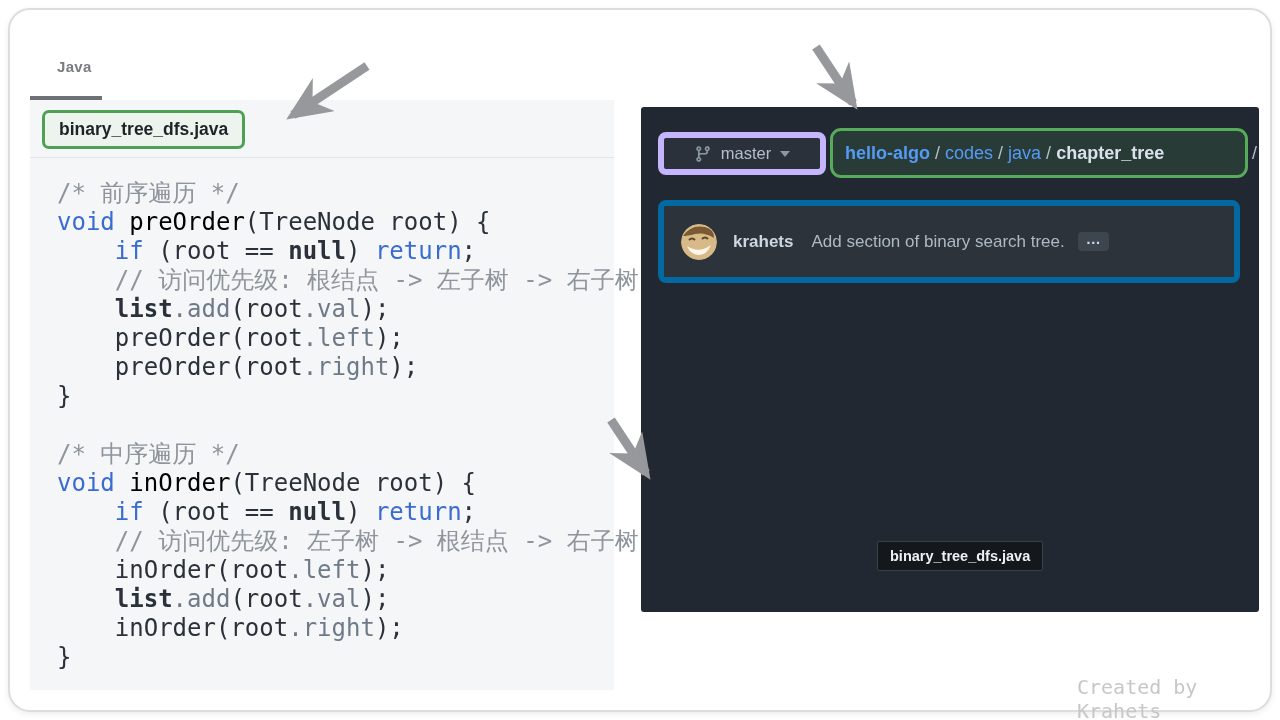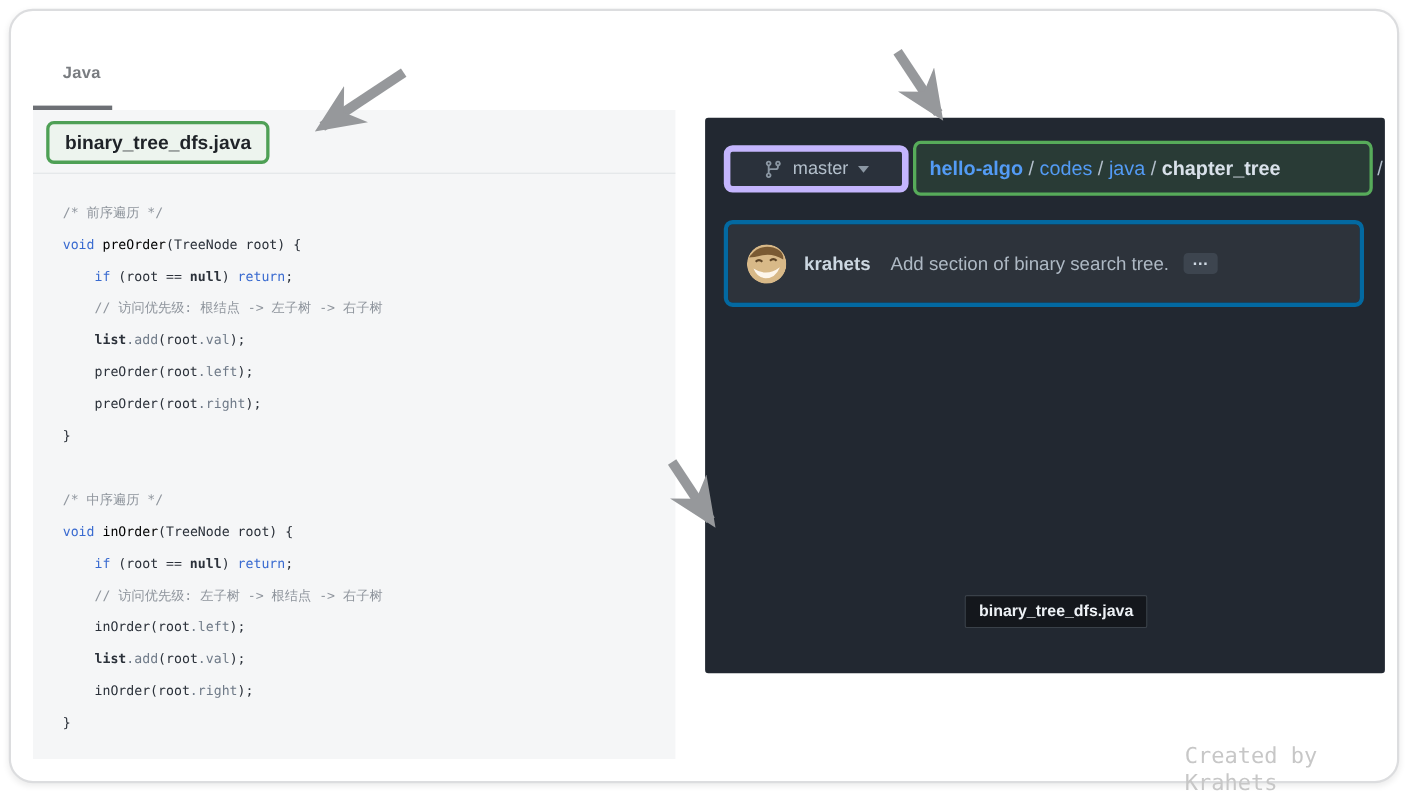--- a/index.html
+++ b/index.html
@@ -18,21 +18,21 @@
 
   .code-panel { position:absolute; left:30px; top:100px; width:584px; height:590px;
                 background:#f5f6f7; }
   .title-row { position:relative; height:58px; border-bottom:1px solid #e2e4e7; }
   .green-box { border:3px solid #4ea055; border-radius:7px; }
   .title-box { position:absolute; left:12px; top:10px; height:39px; display:flex; align-items:center;
                padding:0 14px; background:#edf4ee; }
   .title-box span { font-size:17.5px; font-weight:bold; color:#1f2328; }
 
   .code { padding:21px 0 0 27px; font-family:"DejaVu Sans Mono","Liberation Mono",monospace;
-          font-size:12px; line-height:29px; white-space:pre; }
+          font-size:24px; line-height:29px; white-space:pre; }
   .code-line { height:29px; }
   .tok-p { color:#2b313a; }
   .tok-c { color:#8f959d; }
   .tok-k { color:#3a6bd0; }
   .tok-f { color:#000000; }
   .tok-a { color:#6f7a88; }
   .tok-b { color:#2b313a; font-weight:bold; }
 
   
   .gh-panel { position:absolute; left:641px; top:107px; width:618px; height:505px;
@@ -40,30 +40,30 @@
 
   .branch-btn { position:absolute; left:17px; top:25px; width:168px; height:43px;
                 background:#2a313b; border:6px solid #c4b5fd; border-radius:8px;
                 display:flex; align-items:center; justify-content:center; gap:9px; cursor:pointer; }
   .branch-btn .lbl { font-size:16.5px; color:#b3bfcb; }
   .caret { width:0; height:0; border-left:5px solid transparent; border-right:5px solid transparent;
            border-top:6px solid #8b97a3; }
 
   .bc-box { position:absolute; left:189px; top:21px; width:418px; height:50px;
             border-color:#57ab5a; background:rgba(87,171,90,.15);
-            display:flex; align-items:center; padding:0 12px; white-space:nowrap; overflow:hidden; }
+            display:flex; align-items:center; padding:0 12px; white-space:nowrap; overflow:hidden;border-radius:11px; }
   .breadcrumb { font-size:18px; }
   .bc-link { color:#539bf5; }
   .bc-link-bold { color:#539bf5; font-weight:bold; }
   .bc-current { color:#d9e1ea; font-weight:bold; }
   .bc-sep { color:#b3bfcb; }
   .bc-trailing { position:absolute; left:611px; top:36px; font-size:18px; color:#b3bfcb; }
 
   .commit-card { position:absolute; left:17px; top:93px; width:582px;
-                 border:4px solid #0369a1; border-radius:8px; overflow:hidden; }
+                 border:6px solid #0369a1; border-radius:8px; overflow:hidden; }
   .commit-row { height:71px; background:#2d333b; display:flex; align-items:center; padding-left:17px; }
   .avatar { width:36px; height:36px; border-radius:50%; overflow:hidden; flex:0 0 auto; }
   .commit-author { font-size:17px; font-weight:bold; color:#ccd7e1; margin-left:16px; }
   .commit-msg { font-size:17px; color:#aeb9c4; margin-left:18px; }
   .more-badge { margin-left:13px; width:31px; height:19px; border-radius:4px; background:#3d454f;
                 color:#cfd9e3; font-size:15px; font-weight:bold; line-height:13px; text-align:center; cursor:pointer; }
 
   .gh-tooltip { position:absolute; left:236px; top:434px; height:30px; padding:0 12px;
                 background:#14171c; border:1px solid #3a4149; border-radius:2px;
                 display:flex; align-items:center; font-size:14.5px; font-weight:bold; color:#edf1f5; z-index:5; }

